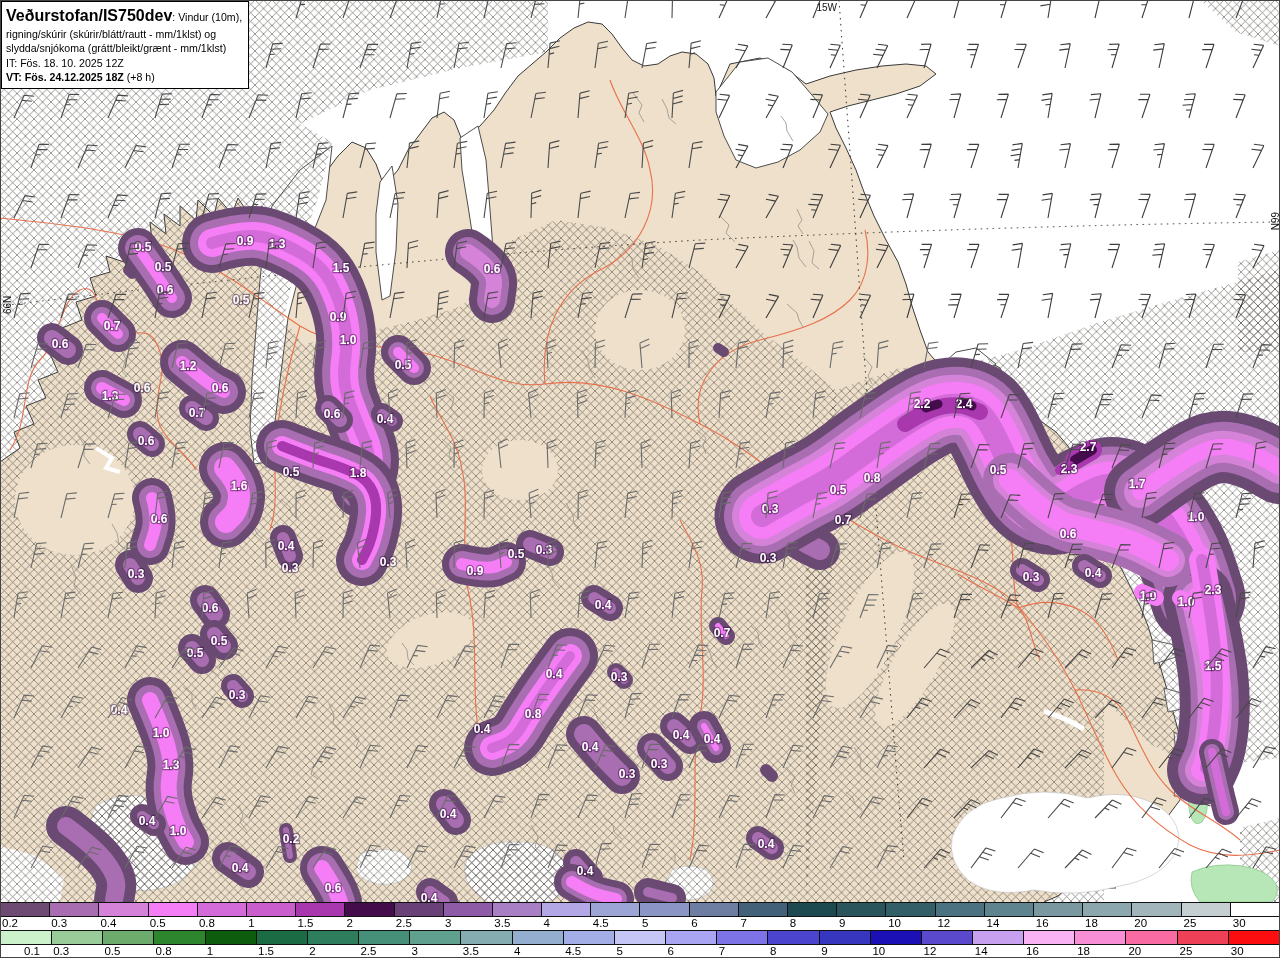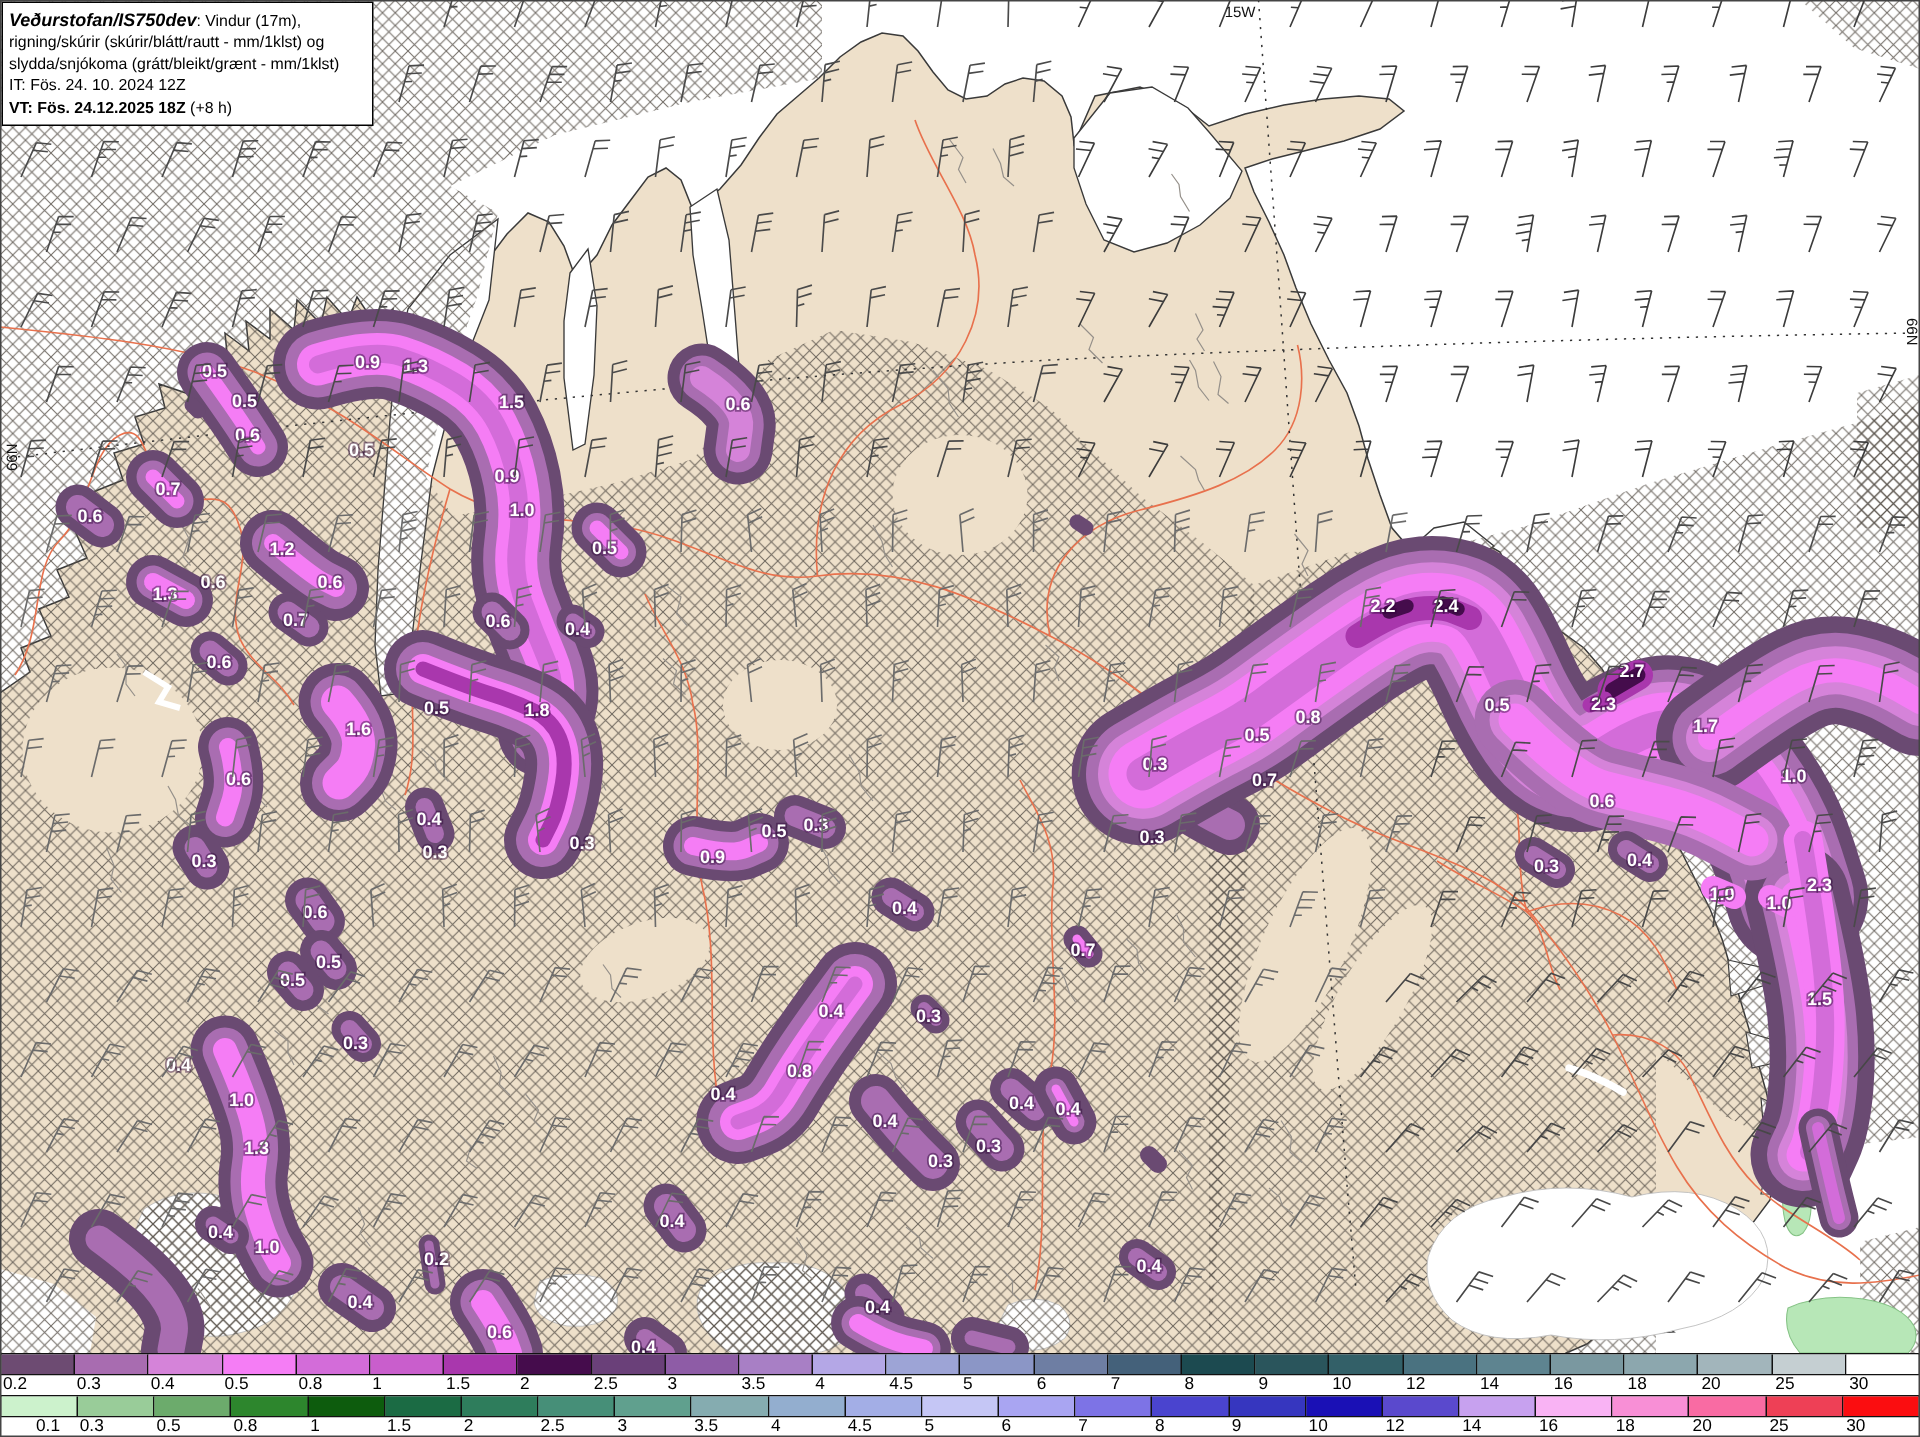--- a/index.html
+++ b/index.html
@@ -4,21 +4,21 @@
 <style>
   html,body{margin:0;padding:0;background:#888;}
   .stage{position:relative;width:1280px;height:958px;background:#fff;overflow:hidden;
          font-family:"Liberation Sans","DejaVu Sans",sans-serif;}
   #map{position:absolute;left:0;top:0;}
   .frame{position:absolute;left:0;top:0;width:1278px;height:956px;border:1px solid #444;pointer-events:none;}
   
   .legend{position:absolute;left:1px;top:1px;width:238px;background:#fff;border:1px solid #000;
           padding:3px 4px 4px 4px;font-size:10.6px;line-height:1.36;color:#000;white-space:nowrap;overflow:hidden;}
   .legend .b{font-weight:bold;}
-  .legend .t{font-size:12px;font-style:italic;}
+  .legend .t{font-size:16px;}
   
   .scales{position:absolute;left:0;top:902px;width:1280px;height:56px;background:#fff;}
   .barrow{display:flex;height:15px;border-top:1px solid #111;border-bottom:1px solid #111;
           border-left:1px solid #111;border-right:1px solid #111;box-sizing:border-box;}
   .barrow .cell{flex:1 1 0;border-right:1px solid #111;}
   .barrow .cell:last-child{border-right:none;}
   .lblrow{position:relative;height:13px;background:#fff;}
   .lblrow span{position:absolute;top:0;font-size:11.5px;line-height:12px;color:#000;padding-left:2px;}
 </style>
 </head>
@@ -855,24 +855,24 @@
         <path d="M1018.0,868.0 L1034.3,849.0 M1034.3,849.0 L1043.6,852.8 M1030.7,853.2 L1040.0,857.0" stroke="#474747" stroke-width="1.1" fill="none"></path>
         <path d="M1065.0,868.0 L1082.4,850.0 M1082.4,850.0 L1091.4,854.4 M1078.6,854.0 L1087.6,858.3 M1074.7,857.9 L1079.2,860.1" stroke="#474747" stroke-width="1.1" fill="none"></path>
         <path d="M1112.0,868.0 L1126.9,848.0 M1126.9,848.0 L1136.4,851.1 M1123.7,852.4 L1133.2,855.5" stroke="#474747" stroke-width="1.1" fill="none"></path>
         <path d="M1159.0,868.0 L1174.7,848.5 M1174.7,848.5 L1184.0,852.0 M1171.2,852.8 L1180.6,856.3" stroke="#474747" stroke-width="1.1" fill="none"></path>
         <path d="M1206.0,868.0 L1222.2,849.0 M1222.2,849.0 L1231.5,852.7 M1218.6,853.2 L1227.9,856.9 M1215.1,857.3 L1219.7,859.2" stroke="#474747" stroke-width="1.1" fill="none"></path>
         <path d="M1253.0,868.0 L1266.2,846.8 M1266.2,846.8 L1276.0,849.2 M1263.3,851.5 L1273.1,853.8" stroke="#474747" stroke-width="1.1" fill="none"></path>
       </g>
     </svg>
 
   <div class="legend">
-    <div><span class="b t">Veðurstofan/IS750dev</span><span>: Vindur (17m),</span></div>
+    <div><span class="b t">Veðurstofan/IS750dev</span><span>: Vindur (10m),</span></div>
     <div>rigning/skúrir (skúrir/blátt/rautt - mm/1klst) og</div>
     <div>slydda/snjókoma (grátt/bleikt/grænt - mm/1klst)</div>
-    <div>IT: Fös. 24. 10. 2024 12Z</div>
+    <div>IT: Fös. 18. 10. 2025 12Z</div>
     <div><span class="b">VT: Fös. 24.12.2025 18Z</span><span> (+8 h)</span></div>
   </div>
 
   <div class="scales">
     <div class="barrow" id="snowbar">
         <div class="cell" style="background: rgb(109, 75, 114);"></div>
         <div class="cell" style="background: rgb(168, 108, 176);"></div>
         <div class="cell" style="background: rgb(213, 131, 217);"></div>
         <div class="cell" style="background: rgb(245, 125, 245);"></div>
         <div class="cell" style="background: rgb(211, 108, 217);"></div>

